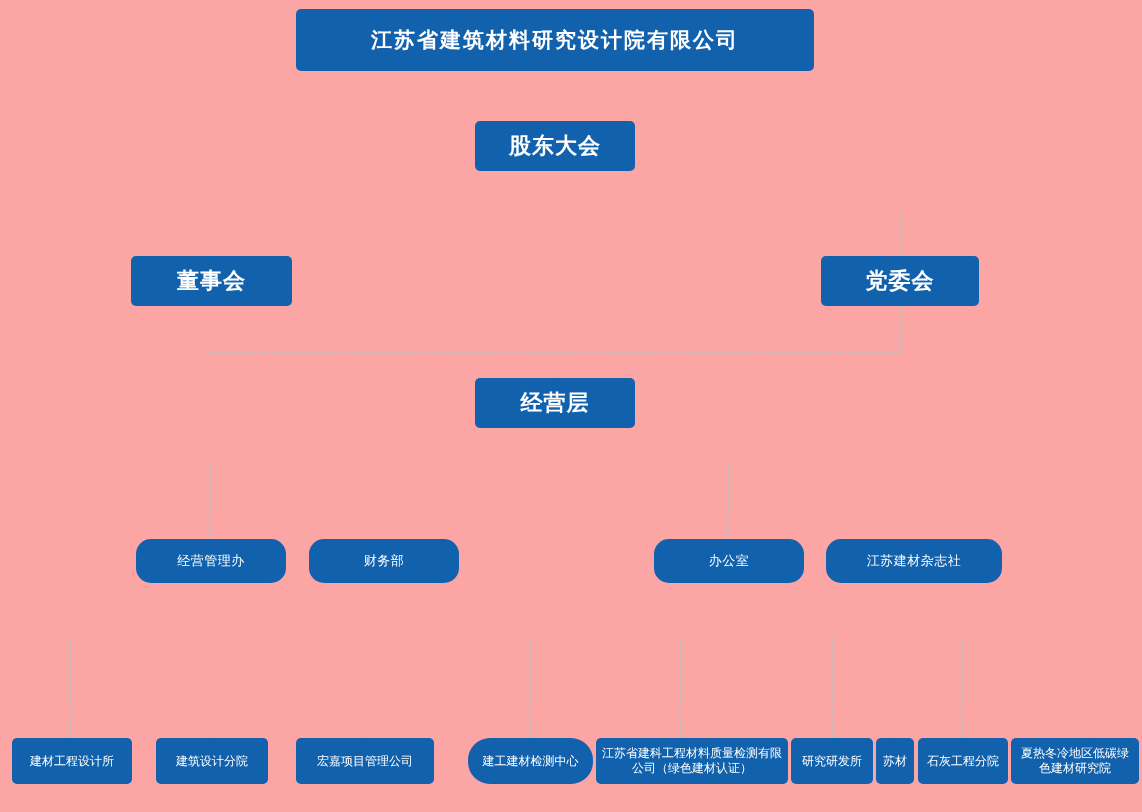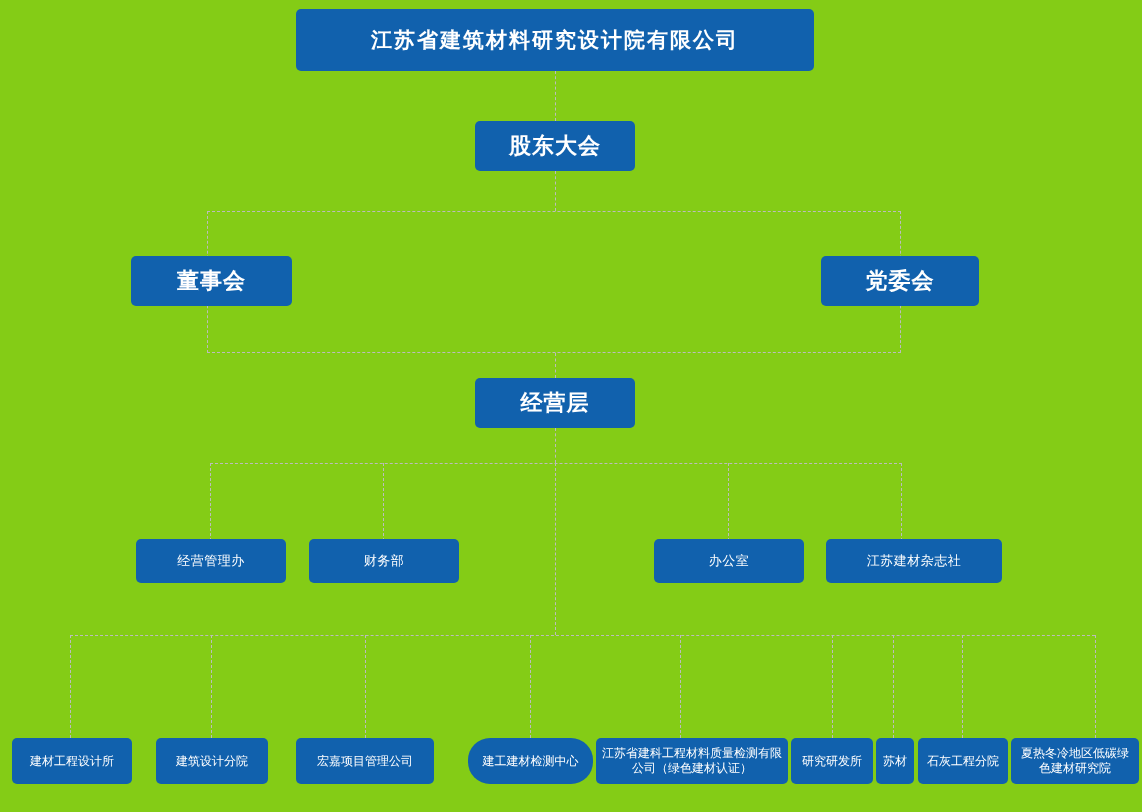--- a/index.html
+++ b/index.html
@@ -9,21 +9,21 @@
   }
   body {
     font-family: "Liberation Sans", "DejaVu Sans", sans-serif;
     color: #ffffff;
   }
   #org-chart {
     position: relative;
     width: 1142px;
     height: 812px;
     overflow: hidden;
-    background: #84cc16;
+    background: #fca5a5;
   }
   .node {
     position: absolute;
     box-sizing: border-box;
     background: #1161ad;
     border-radius: 5px;
     color: #ffffff;
     display: flex;
     align-items: center;
     justify-content: center;
@@ -39,20 +39,21 @@
   }
   .lvl-2 {
     font-size: 22px;
     font-weight: bold;
     letter-spacing: 1px;
   }
   .lvl-4 {
     font-size: 13px;
     font-weight: normal;
     letter-spacing: 0.5px;
+    border-radius: 15px;
   }
   .lvl-5 {
     font-size: 12px;
     font-weight: normal;
     letter-spacing: 0px;
   }
   .connector {
     position: absolute;
     box-sizing: border-box;
   }

